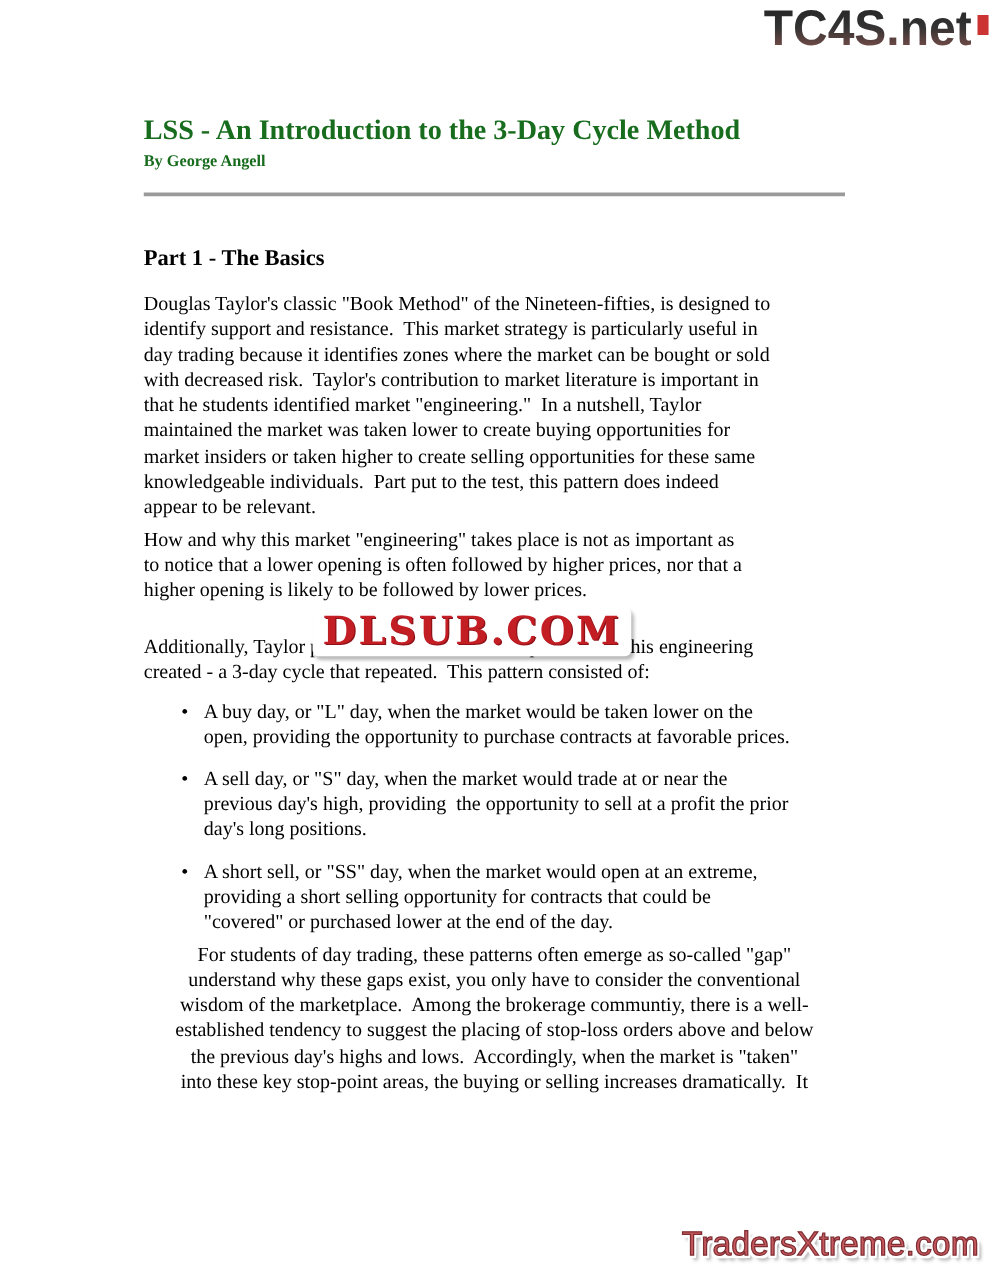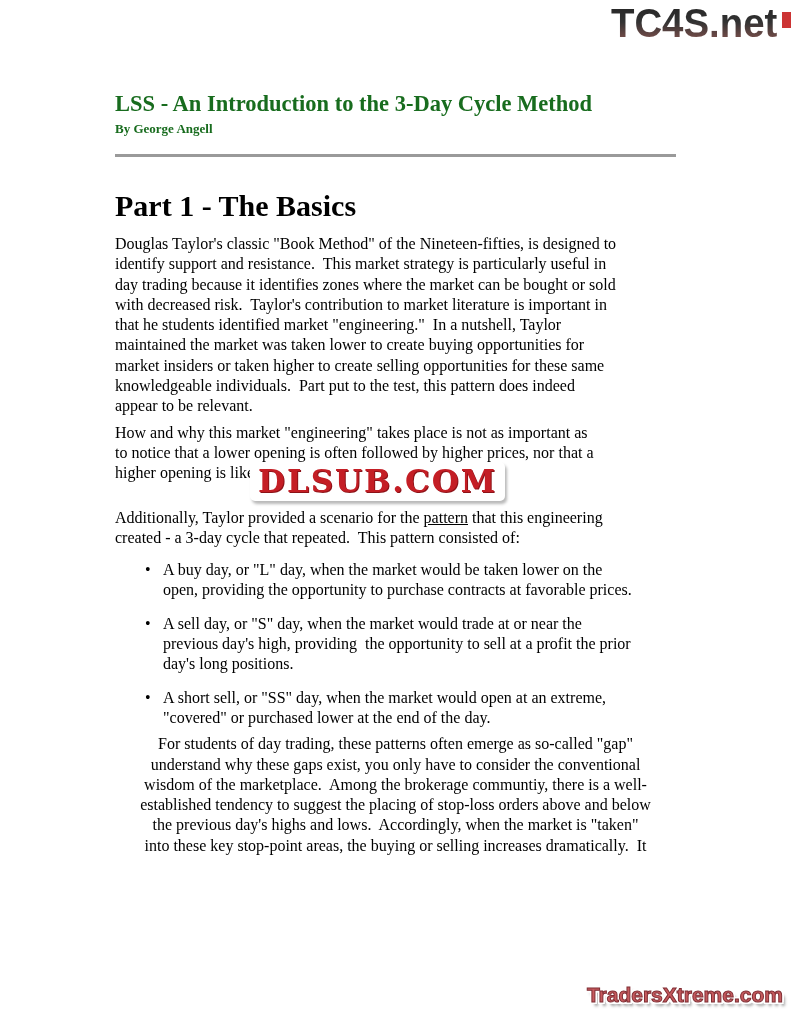--- a/index.html
+++ b/index.html
@@ -57,21 +57,21 @@
     color: #186c1e;
     white-space: pre;
   }
   .rule {
     margin: 17px 0 0 0;
     height: 3px;
     background: #9a9a9a;
   }
   .section-heading {
     margin: 36px 0 0 0;
-    font-size: 30px;
+    font-size: 18px;
     line-height: 26px;
     font-weight: bold;
     color: #000000;
     white-space: pre;
   }
   .para {
     font-size: 16px;
     line-height: 20.3px;
   }
   .para .tl, .para .pline { white-space: pre; }
@@ -98,42 +98,42 @@
     content: "\2022";
     position: absolute;
     left: 0; top: 0;
     font-size: 16px;
   }
   ul.cycle-list .tl { white-space: pre; }
 
   
   .watermark {
     position: absolute;
-    left: 250px; top: 462px;
+    left: 250px; top: 486px;
     background: #ffffff;
     border-radius: 5px;
     padding: 1px 8px 2px 8px;
     box-shadow: 2px 3px 3px rgba(0,0,0,0.28);
     font-family: "DejaVu Serif", serif;
     font-weight: bold;
     font-size: 31px;
     line-height: 36px;
     letter-spacing: 2px;
     color: #c41e25;
     text-shadow: 1px 1px 0 #8c1218;
     white-space: pre;
   }
 
   
   .footer-logo {
     position: absolute;
     right: 8px; bottom: 12px;
     font-family: "Liberation Sans", sans-serif;
-    font-weight: bold;
-    font-size: 21px;
+    font-weight: normal;
+    font-size: 27px;
     line-height: 34px;
     letter-spacing: 0px;
     color: #c75a5e;
     -webkit-text-stroke: 1px #7e2d33;
     text-shadow:
       -2px 0 0 #ffffff, 2px 0 0 #ffffff,
       0 -2px 0 #ffffff, 0 2px 0 #ffffff,
       -2px -2px 0 #ffffff, 2px 2px 0 #ffffff,
       -2px 2px 0 #ffffff, 2px -2px 0 #ffffff,
       3px 4px 3px rgba(60,60,60,0.55);
@@ -184,20 +184,21 @@
         <div class="tl">A buy day, or "L" day, when the market would be taken lower on the</div>
         <div class="tl">open, providing the opportunity to purchase contracts at favorable prices.</div>
       </li>
     <li>
         <div class="tl">A sell day, or "S" day, when the market would trade at or near the</div>
         <div class="tl">previous day's high, providing  the opportunity to sell at a profit the prior</div>
         <div class="tl">day's long positions.</div>
       </li>
     <li>
         <div class="tl">A short sell, or "SS" day, when the market would open at an extreme,</div>
+        <div class="tl">providing a short selling opportunity for contracts that could be</div>
         <div class="tl">"covered" or purchased lower at the end of the day.</div>
       </li>
   </ul>
 
   <div class="para p4">
       <div class="tl">For students of day trading, these patterns often emerge as so-called "gap"</div>
       <div class="tl">understand why these gaps exist, you only have to consider the conventional</div>
       <div class="tl">wisdom of the marketplace.  Among the brokerage communtiy, there is a well-</div>
       <div class="tl">established tendency to suggest the placing of stop-loss orders above and below</div>
       <div class="tl">the previous day's highs and lows.  Accordingly, when the market is "taken"</div>

